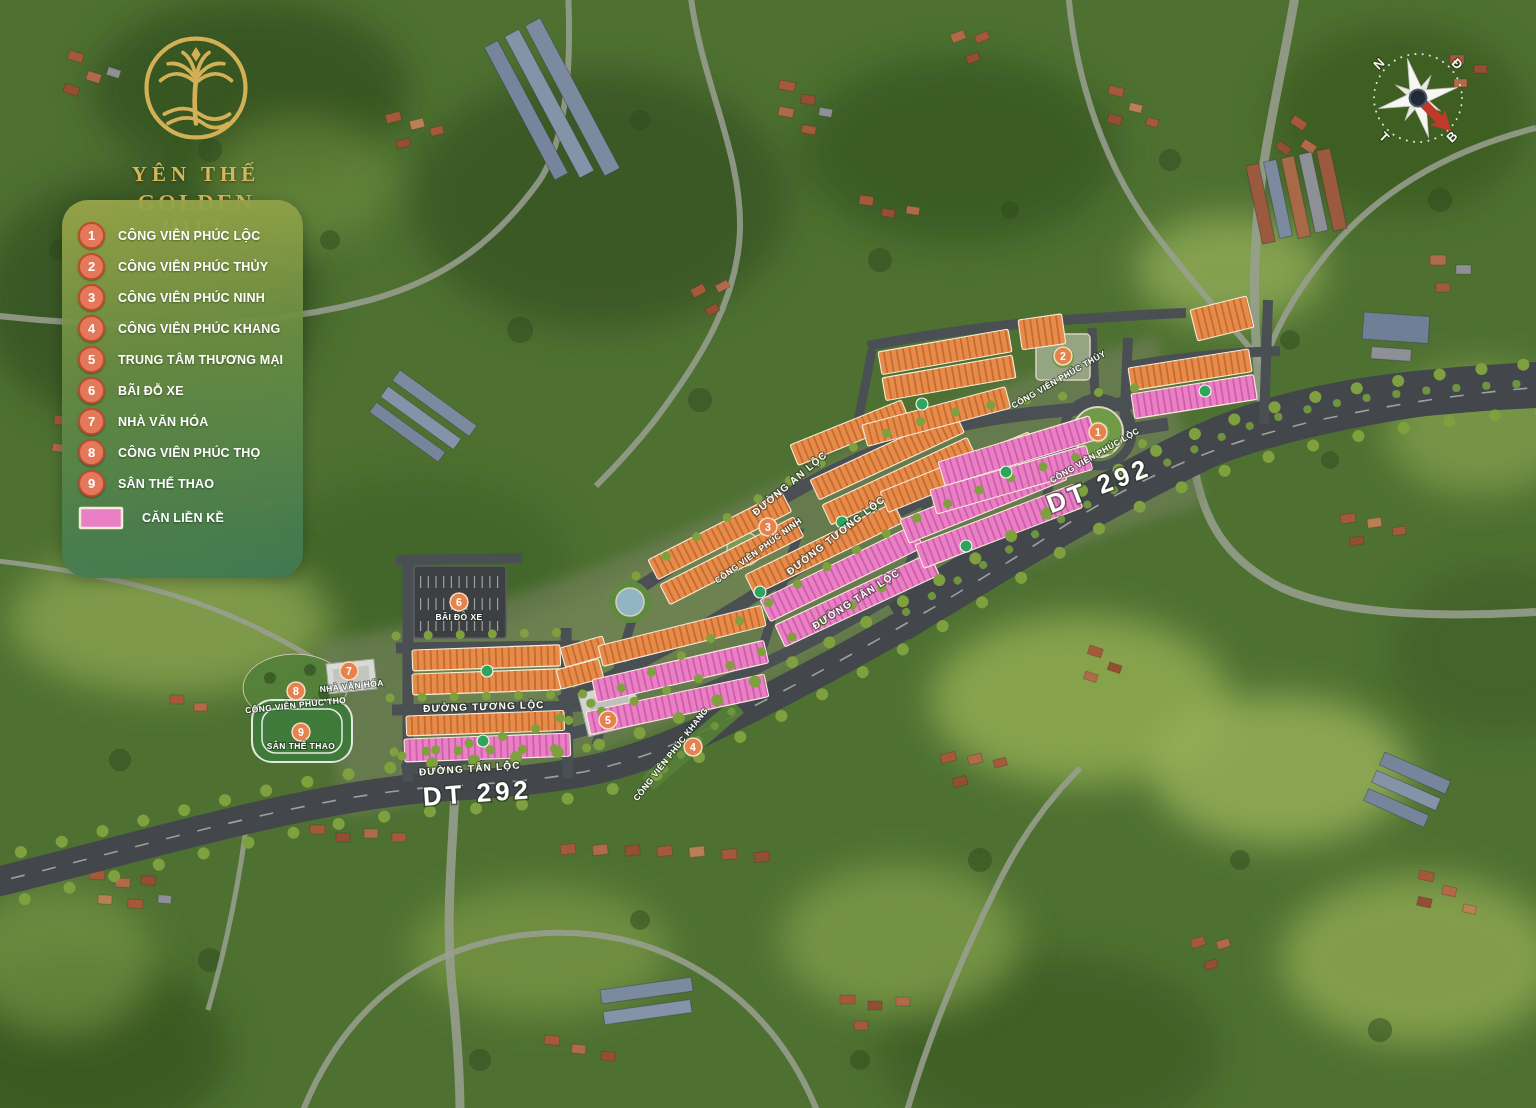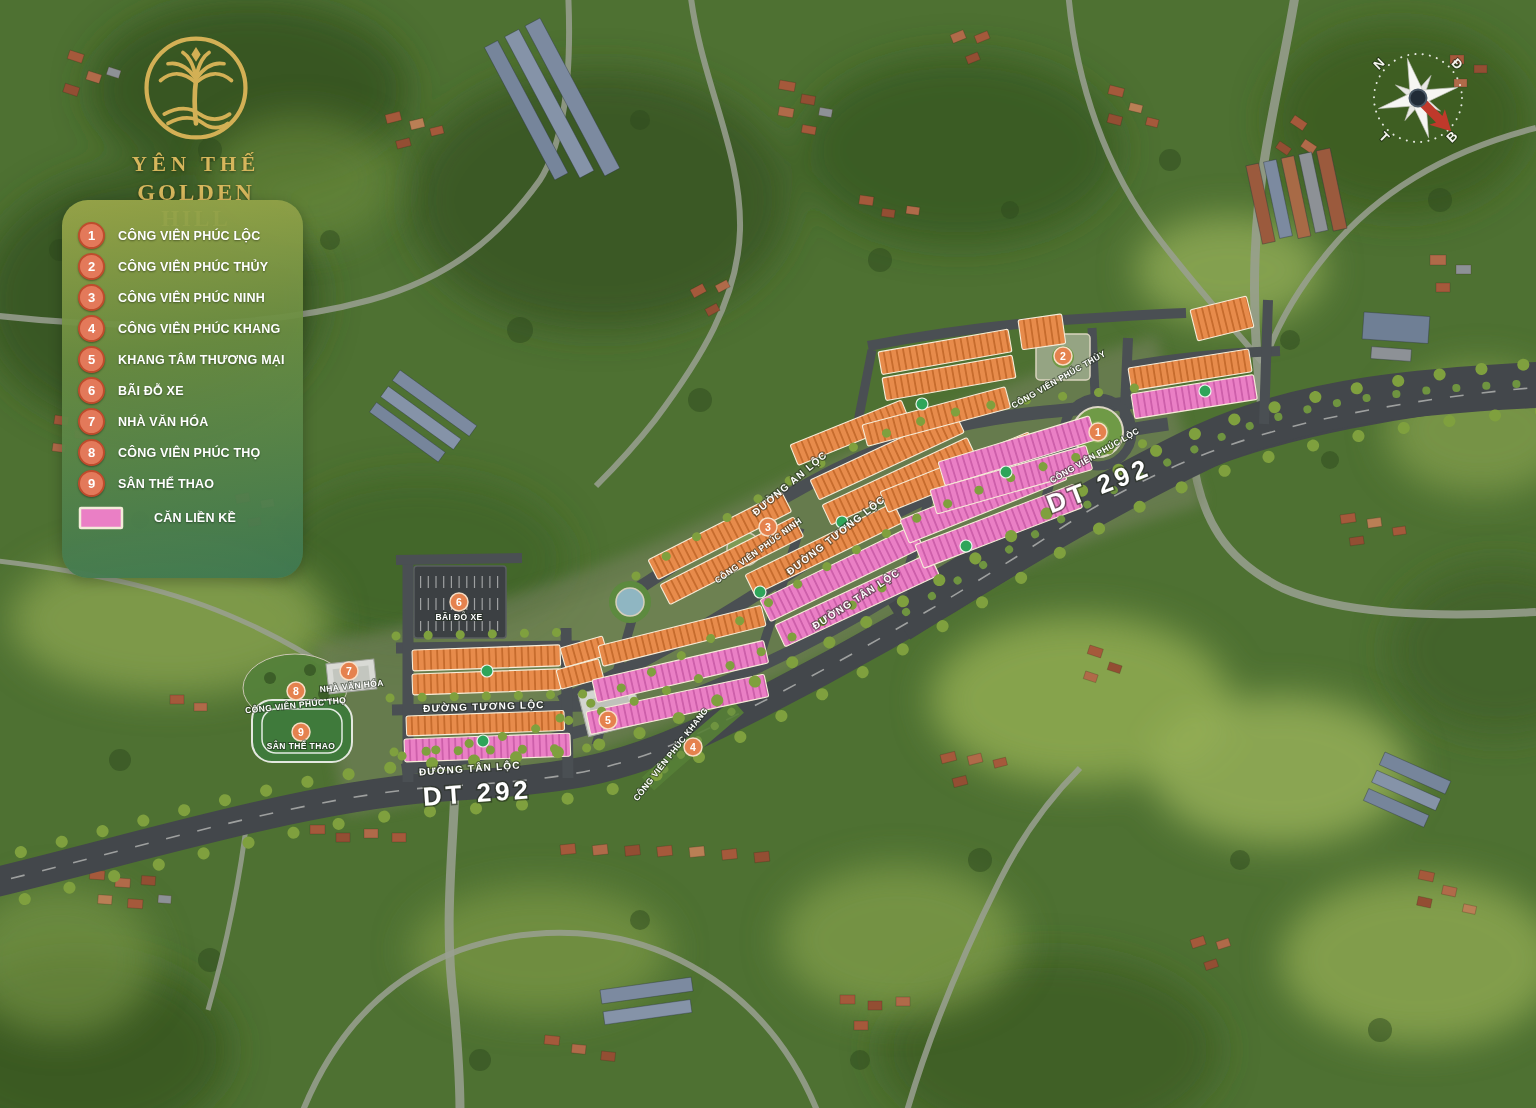--- a/index.html
+++ b/index.html
@@ -3,37 +3,37 @@
 <meta charset="utf-8">
 <style>
   html,body{margin:0;padding:0;background:#2f4520;}
   .stage{position:relative;width:1536px;height:1108px;overflow:hidden;font-family:"Liberation Sans",sans-serif;}
   svg.map{position:absolute;left:0;top:0;}
 
   
   .logo{position:absolute;left:112px;top:32px;width:168px;text-align:center;color:#d6b65c;}
   .logo .emblem{display:block;margin:0 auto;}
   .logo .l1{font-family:"Liberation Serif",serif;font-size:21px;letter-spacing:5px;font-weight:bold;
-            text-shadow:0 1px 3px rgba(20,30,10,.55);margin-top:8px;}
+            text-shadow:0 1px 3px rgba(20,30,10,.55);margin-top:18px;}
   .logo .l2{font-family:"Liberation Serif",serif;font-size:23px;letter-spacing:3px;font-weight:bold;
             text-shadow:0 1px 3px rgba(20,30,10,.55);margin-top:3px;}
 
   
   .legend{position:absolute;left:62px;top:200px;width:241px;height:378px;box-sizing:border-box;
           padding:20px 14px 12px 16px;border-radius:26px;
           background:linear-gradient(172deg,rgba(153,166,73,.95) 0%,rgba(105,140,66,.95) 40%,rgba(62,120,82,.95) 100%);
           box-shadow:0 4px 14px rgba(0,0,0,.25);}
   .lrow{display:flex;align-items:center;gap:13px;height:31px;}
   .lrow.sw{height:37px;gap:12px;}
   .lnum{width:23px;height:23px;border-radius:50%;background:#e3795a;border:2px solid #bf4c2d;color:#fff;
         font-weight:bold;font-size:13px;display:flex;align-items:center;justify-content:center;flex:0 0 auto;
         box-shadow:0 1px 2px rgba(0,0,0,.35);}
   .llab{color:#fff;font-weight:bold;font-size:12.5px;letter-spacing:.2px;white-space:nowrap;
         text-shadow:0 1px 2px rgba(0,0,0,.4);}
-  .sw .llab{margin-left:18px;}
+  .sw .llab{margin-left:6px;}
 
   
   .compass{position:absolute;left:1362px;top:36px;width:112px;height:124px;}
 
   
   .rlab{fill:#ffffff;font-weight:bold;font-family:"Liberation Sans",sans-serif;
         paint-order:stroke;stroke:rgba(35,42,30,.55);stroke-width:2.4px;text-anchor:middle;}
   .rbig{font-size:26px;letter-spacing:4px;stroke-width:3px;}
   .rsm{font-size:10px;letter-spacing:1.2px;}
   .mlab{fill:#ffffff;font-size:8.5px;font-weight:bold;font-family:"Liberation Sans",sans-serif;
@@ -575,21 +575,21 @@
   <div class="lrow">
         <span class="lnum">3</span>
         <span class="llab">CÔNG VIÊN PHÚC NINH</span>
       </div>
   <div class="lrow">
         <span class="lnum">4</span>
         <span class="llab">CÔNG VIÊN PHÚC KHANG</span>
       </div>
   <div class="lrow">
         <span class="lnum">5</span>
-        <span class="llab">KHANG TÂM THƯƠNG MẠI</span>
+        <span class="llab">TRUNG TÂM THƯƠNG MẠI</span>
       </div>
   <div class="lrow">
         <span class="lnum">6</span>
         <span class="llab">BÃI ĐỖ XE</span>
       </div>
   <div class="lrow">
         <span class="lnum">7</span>
         <span class="llab">NHÀ VĂN HÓA</span>
       </div>
   <div class="lrow">

